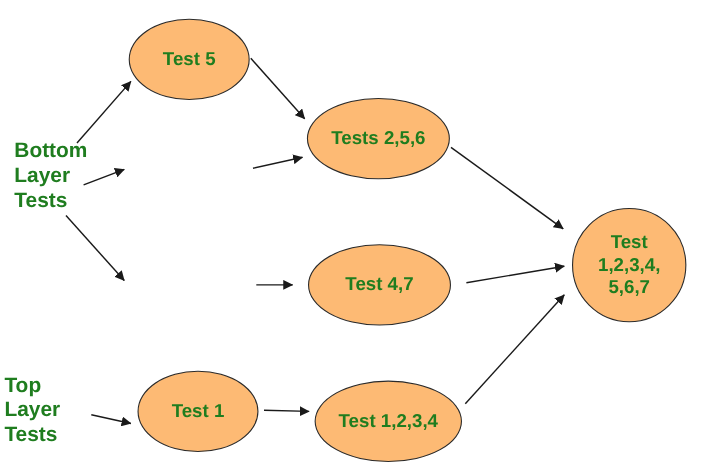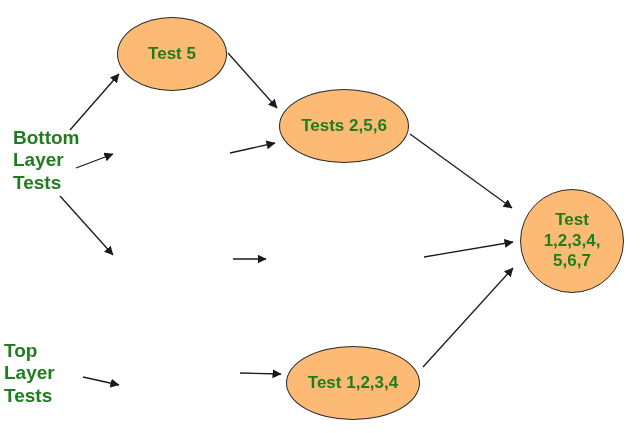--- a/index.html
+++ b/index.html
@@ -78,19 +78,21 @@
   </svg>
 
   <div class="side-label label-bottom">Bottom
 Layer
 Tests</div>
   <div class="side-label label-top">Top
 Layer
 Tests</div>
 
   <div class="node node-test5">Test 5</div>
+  <div class="node node-test1">Test 1</div>
   <div class="node node-test256">Tests 2,5,6</div>
+  <div class="node node-test47">Test 4,7</div>
   <div class="node node-test1234">Test 1,2,3,4</div>
   <div class="node node-final">Test
 1,2,3,4,
 5,6,7</div>
 
 </div>
 
 </body></html>

